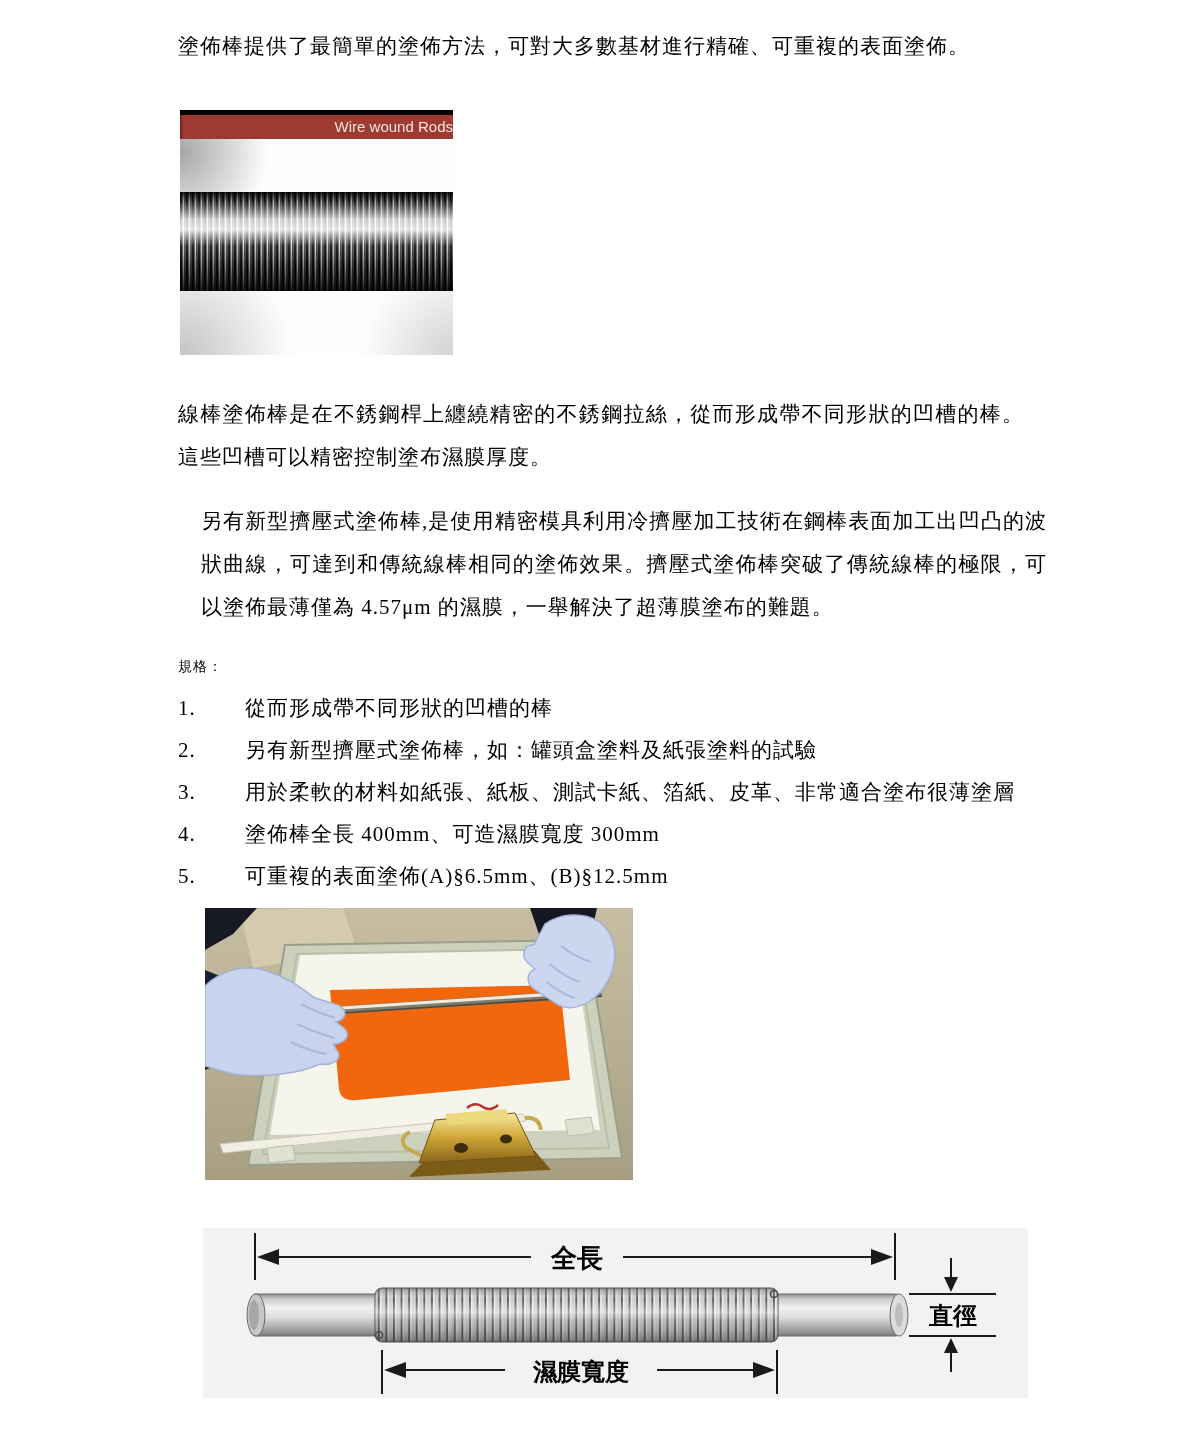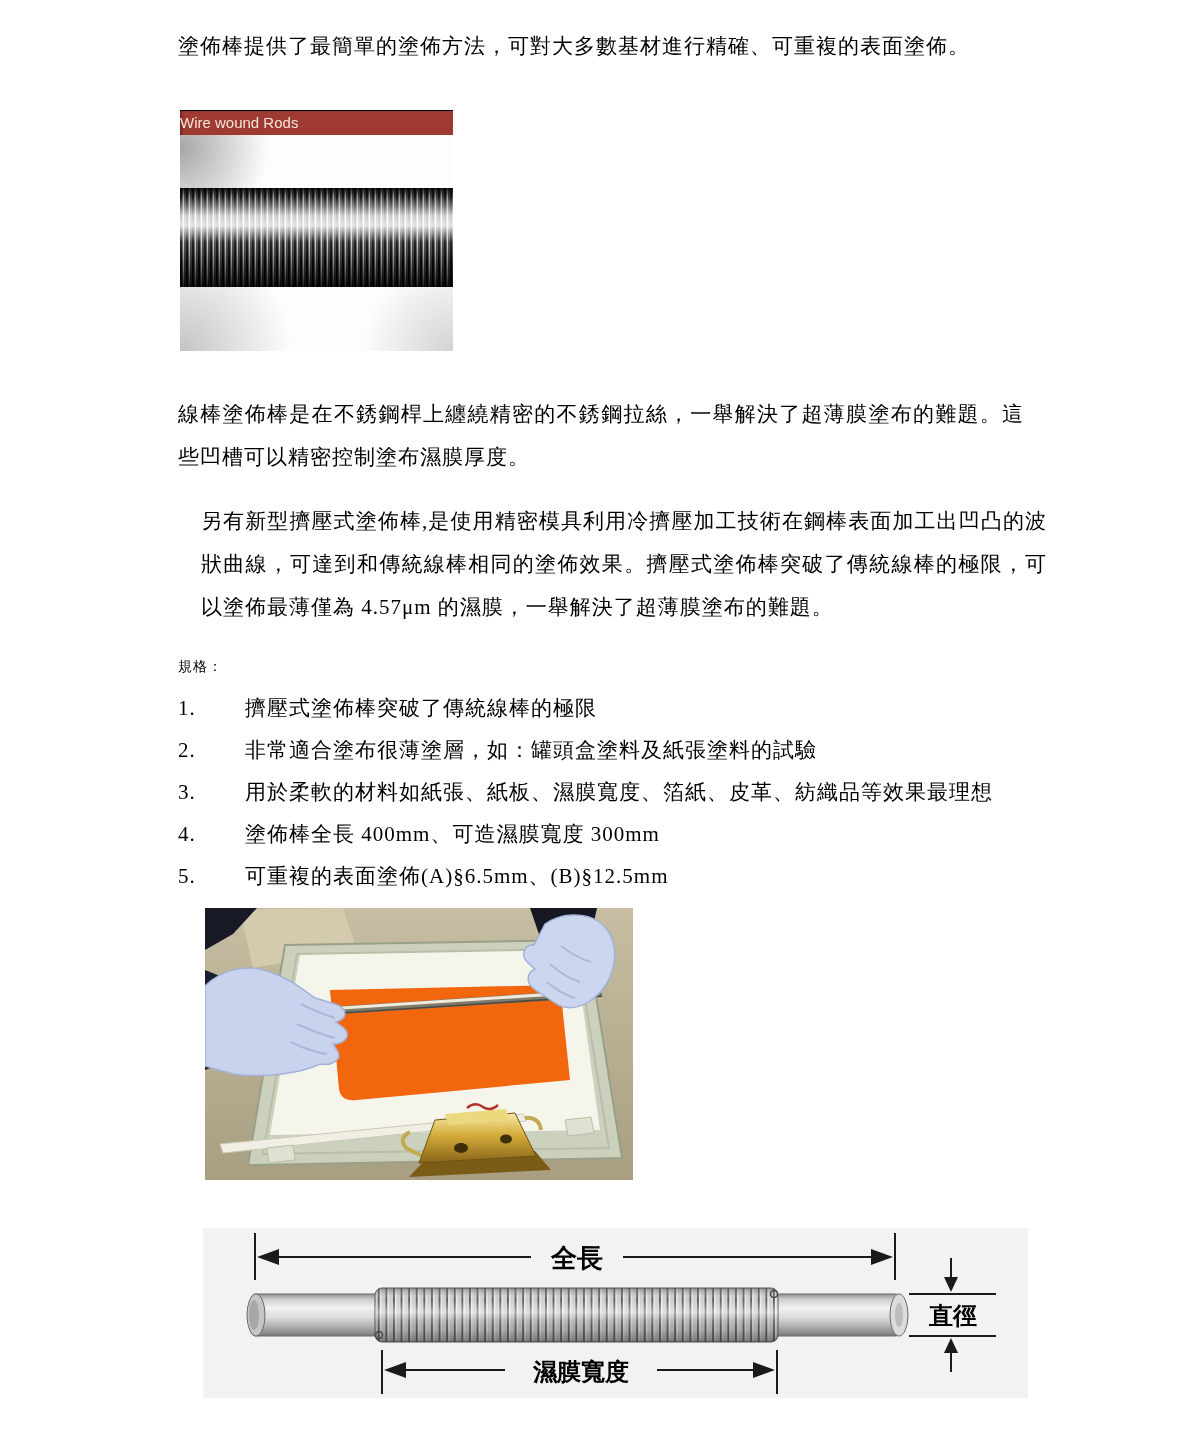--- a/index.html
+++ b/index.html
@@ -20,22 +20,22 @@
   .spec-num{width:67px;flex:0 0 67px;}
   .spec-text{flex:1;}
 
   
   .fig{position:absolute;top:110px;height:241px;}
   #fig-wire{left:180px;width:273px;}
   #fig-formed{left:548px;width:271px;}
   .fig-header{
     height:24px;background:#9e3a31;color:#f2e5da;
     font-family:"Liberation Sans","DejaVu Sans",sans-serif;font-size:15px;
-    text-align:left;line-height:23px;
-    border-top:1px solid #000000;box-shadow:inset 3px 0 2px -1px #72251f;
+    text-align:right;line-height:23px;
+    border-top:5px solid #000000;box-shadow:inset 3px 0 2px -1px #72251f;
   }
   .fig-body{
     position:relative;height:216px;overflow:hidden;
     background:
       radial-gradient(circle at 0% 6%, rgba(80,80,80,.50), rgba(255,255,255,0) 26%),
       radial-gradient(circle at 0% 100%, rgba(110,110,110,.40), rgba(255,255,255,0) 32%),
       radial-gradient(circle at 100% 100%, rgba(130,130,130,.35), rgba(255,255,255,0) 26%),
       #fdfdfd;
   }
   .rod{position:absolute;left:0;right:0;}
@@ -70,37 +70,37 @@
   <p class="para" id="intro">塗佈棒提供了最簡單的塗佈方法，可對大多數基材進行精確、可重複的表面塗佈。</p>
 
   <div class="fig" id="fig-wire">
     <div class="fig-header">Wire wound Rods</div>
     <div class="fig-body">
       <div class="rod" id="wire-rod"></div>
     </div>
   </div>
 
 
-  <p class="para" id="para-wire">線棒塗佈棒是在不銹鋼桿上纏繞精密的不銹鋼拉絲，一舉解決了超薄膜塗布的難題。這些凹槽可以精密控制塗布濕膜厚度。</p>
+  <p class="para" id="para-wire">線棒塗佈棒是在不銹鋼桿上纏繞精密的不銹鋼拉絲，從而形成帶不同形狀的凹槽的棒。這些凹槽可以精密控制塗布濕膜厚度。</p>
   <p class="para" id="para-extruded">另有新型擠壓式塗佈棒,是使用精密模具利用冷擠壓加工技術在鋼棒表面加工出凹凸的波狀曲線，可達到和傳統線棒相同的塗佈效果。擠壓式塗佈棒突破了傳統線棒的極限，可以塗佈最薄僅為 4.57μm 的濕膜，一舉解決了超薄膜塗布的難題。</p>
 
   <h3 id="spec-heading">規格：</h3>
 
   <div class="spec-list">
     <div class="spec-row">
       <span class="spec-num">1.</span>
-      <span class="spec-text">擠壓式塗佈棒突破了傳統線棒的極限</span>
+      <span class="spec-text">從而形成帶不同形狀的凹槽的棒</span>
     </div>
     <div class="spec-row">
       <span class="spec-num">2.</span>
-      <span class="spec-text">非常適合塗布很薄塗層，如：罐頭盒塗料及紙張塗料的試驗</span>
+      <span class="spec-text">另有新型擠壓式塗佈棒，如：罐頭盒塗料及紙張塗料的試驗</span>
     </div>
     <div class="spec-row">
       <span class="spec-num">3.</span>
-      <span class="spec-text">用於柔軟的材料如紙張、紙板、濕膜寬度、箔紙、皮革、紡織品等效果最理想</span>
+      <span class="spec-text">用於柔軟的材料如紙張、紙板、測試卡紙、箔紙、皮革、非常適合塗布很薄塗層</span>
     </div>
     <div class="spec-row">
       <span class="spec-num">4.</span>
       <span class="spec-text">塗佈棒全長 400mm、可造濕膜寬度 300mm</span>
     </div>
     <div class="spec-row">
       <span class="spec-num">5.</span>
       <span class="spec-text">可重複的表面塗佈(A)§6.5mm、(B)§12.5mm</span>
     </div>
   </div>

